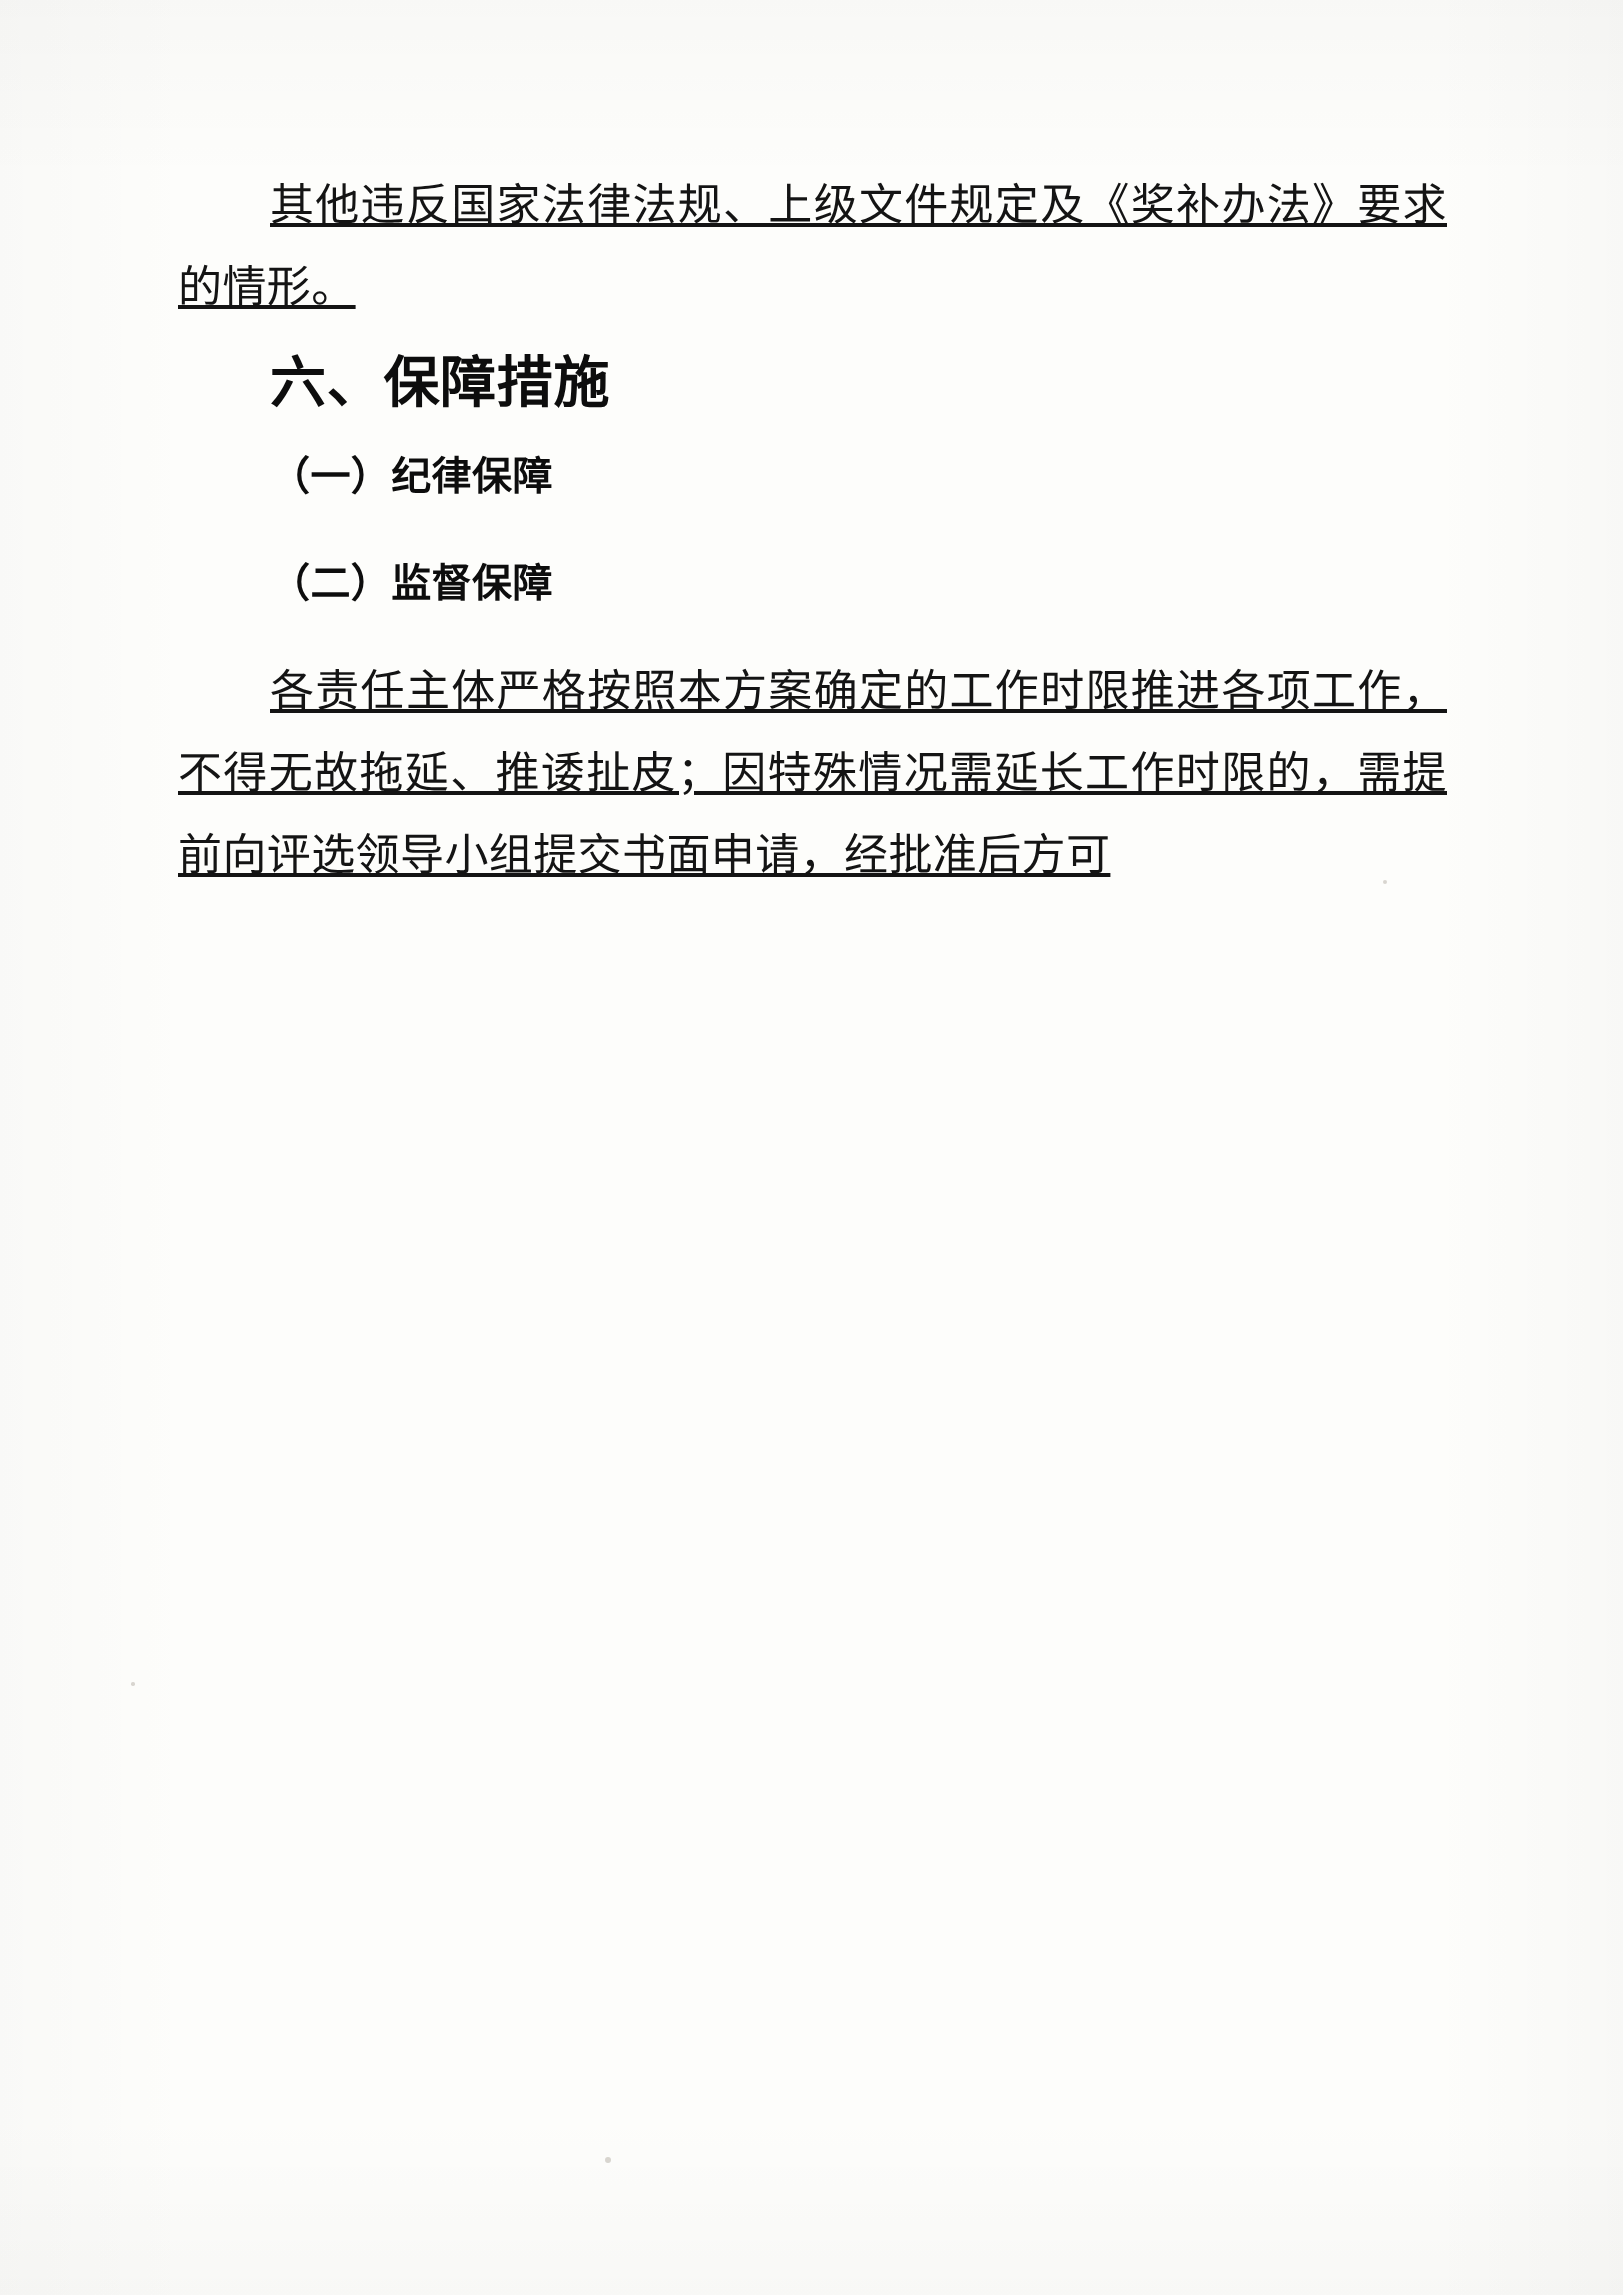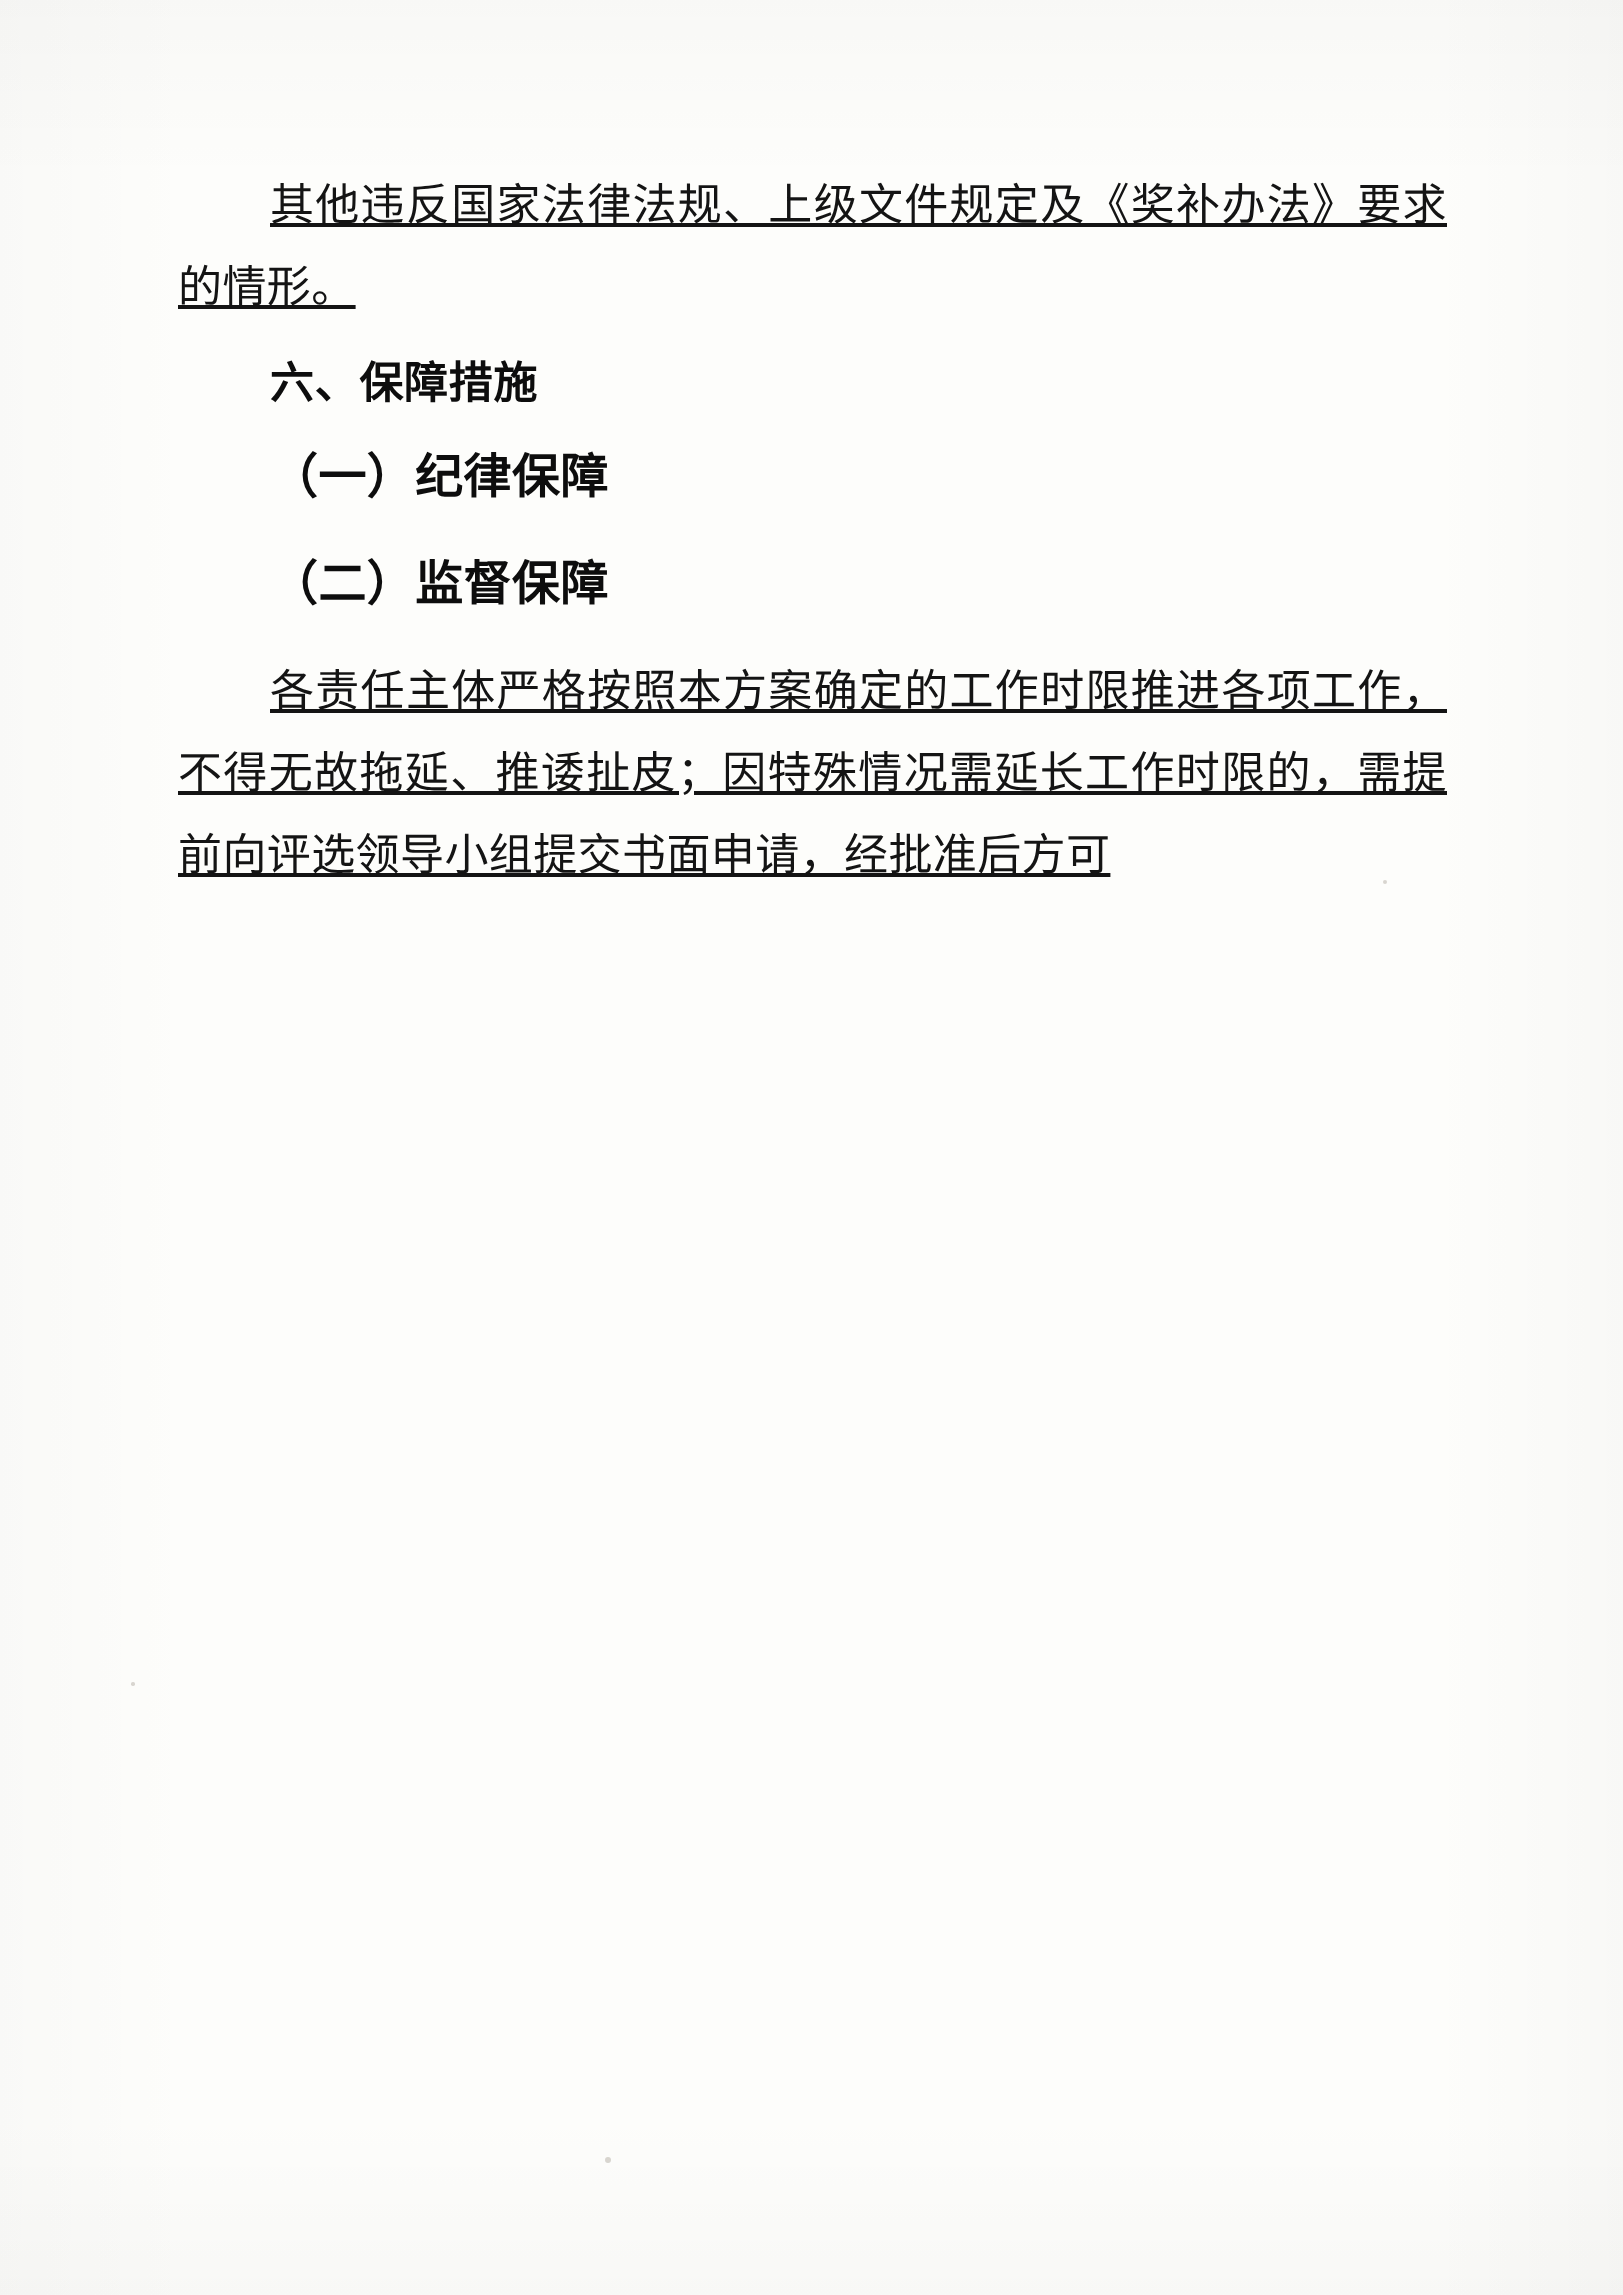--- a/index.html
+++ b/index.html
@@ -42,31 +42,31 @@
     line-height: 82px;
     letter-spacing: 0.4px;
     text-align: justify;
     text-justify: inter-ideograph;
     margin: 0 0 2.8px 0;
     text-indent: 92px;
     color: #141414;
     text-decoration: underline;
   }
   .heading {
-    font-size: 44px;
+    font-size: 56px;
     line-height: 83px;
     font-weight: bold;
     margin: 12.7px 0 4.2px 0;
     text-indent: 92px;
     letter-spacing: 0.7px;
     color: #0d0d0d;
     font-family: "DejaVu Sans", "Liberation Sans", sans-serif;
   }
   .subheading {
-    font-size: 48px;
+    font-size: 40px;
     line-height: 83px;
     font-weight: bold;
     margin: 11.3px 0 1.4px 0;
     text-indent: 92px;
     letter-spacing: 0.4px;
     color: #0d0d0d;
     font-family: "DejaVu Sans", "Liberation Sans", sans-serif;
   }
   .gap-sm { height: 11.3px; }
   .gap-md { height: 24px; }

